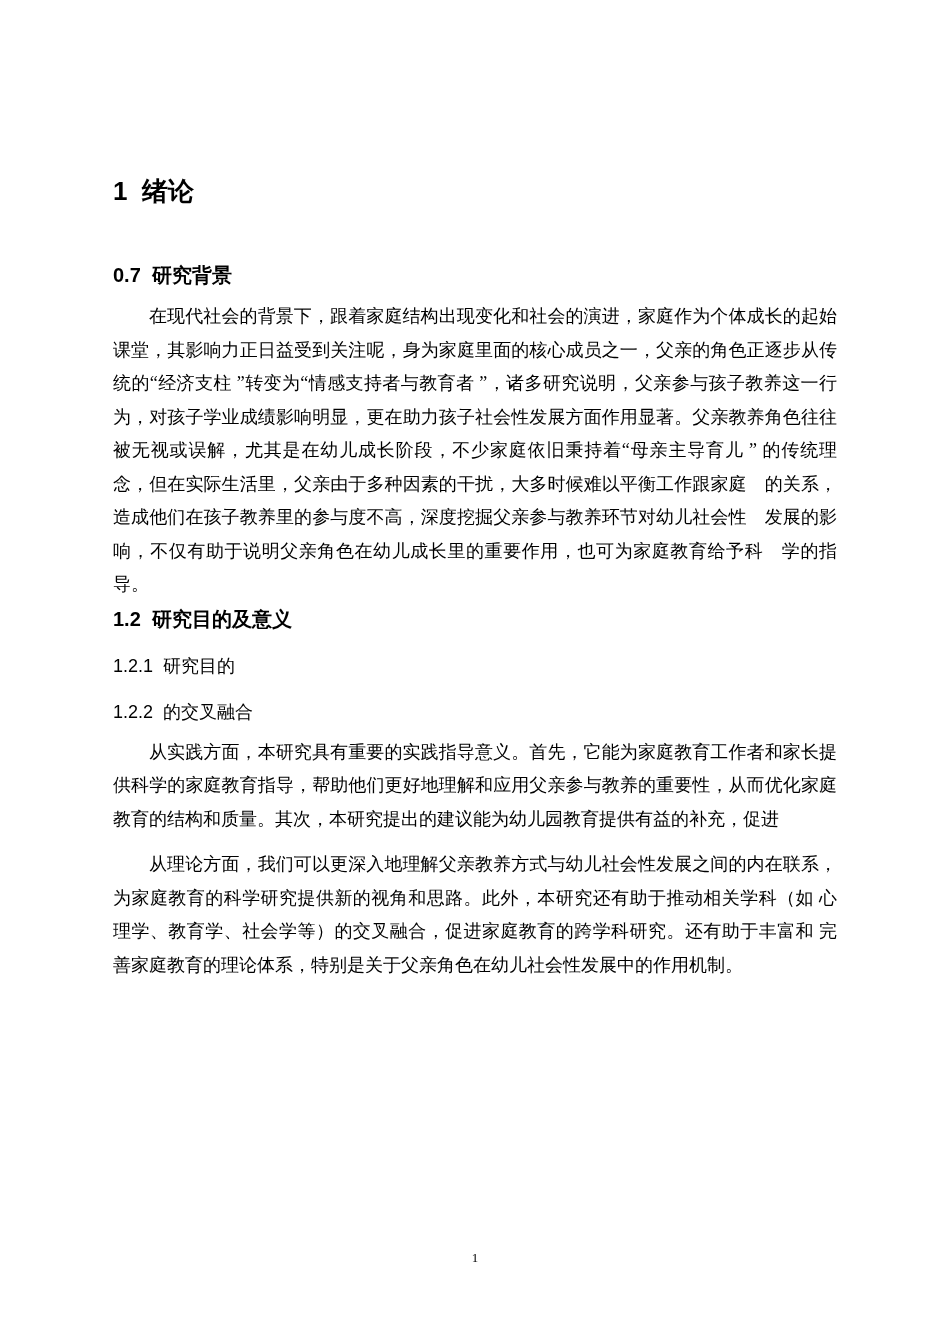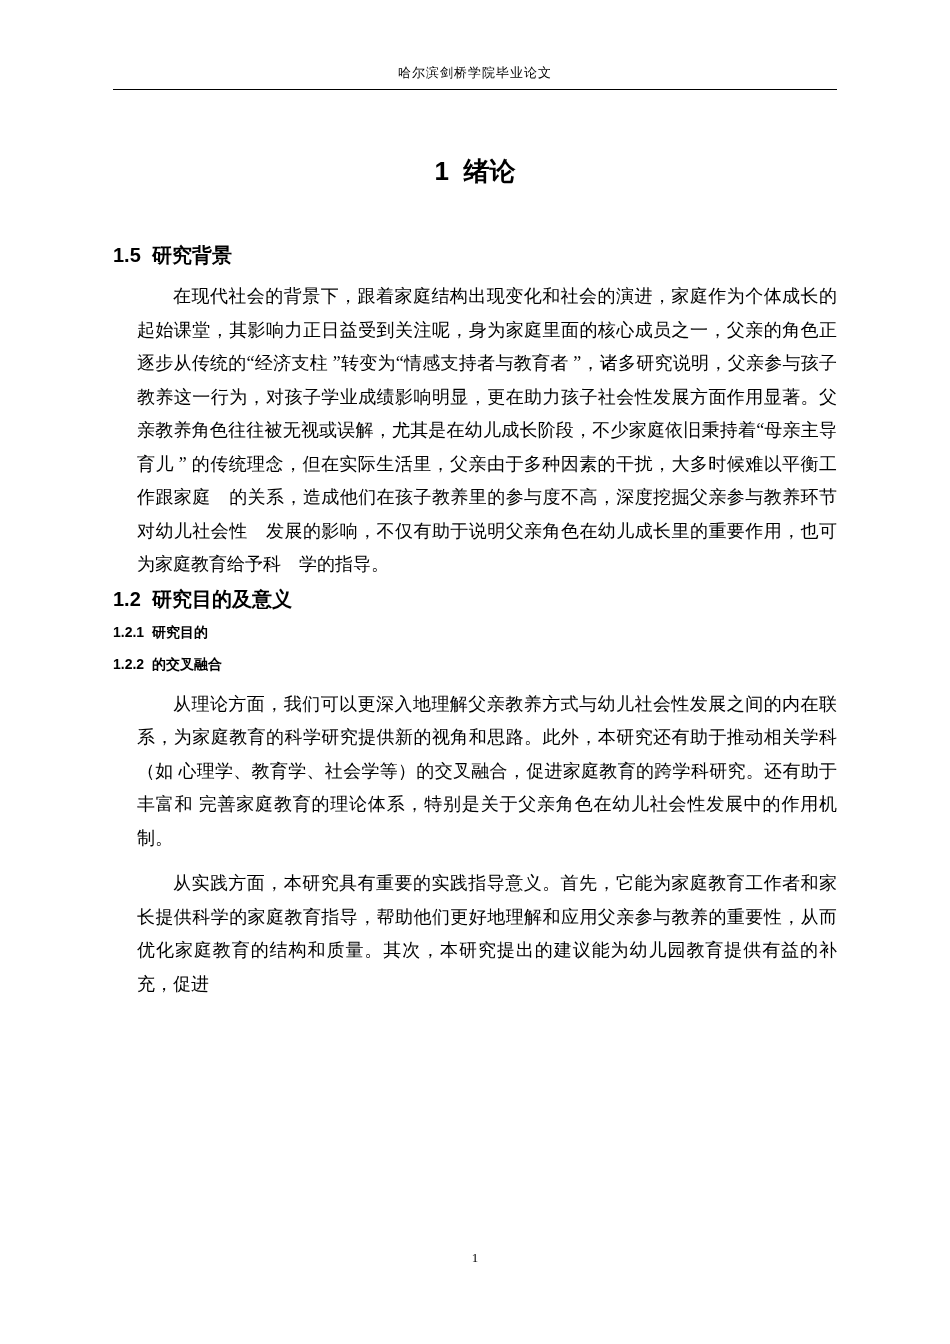--- a/index.html
+++ b/index.html
@@ -26,86 +26,81 @@
   }
   .doc-body {
     position: absolute;
     top: 150px; left: 113px; width: 724px;
   }
   .chapter-title {
     font-family: "Liberation Sans", "DejaVu Sans", sans-serif;
     font-weight: bold;
     font-size: 26px;
     line-height: 34px;
-    margin-top: 4px;
+    margin-top: 24px;
     white-space: pre;
-    text-align: center;
   }
   .sec-title {
     font-family: "Liberation Sans", "DejaVu Sans", sans-serif;
     font-weight: bold;
     font-size: 20px;
     line-height: 26px;
     margin-top: 54px;
     white-space: pre;
   }
   .sec-title.tight { margin-top: 4px; }
   .subsec-title {
     font-family: "Liberation Sans", "DejaVu Sans", sans-serif;
-    font-weight: bold;
-    font-size: 14px;
+    font-weight: normal;
+    font-size: 18px;
     line-height: 24px;
-    margin-top: 8px;
+    margin-top: 22px;
     white-space: pre;
   }
   .body-para {
     margin-top: 12px;
     font-size: 18px;
     line-height: 33.5px;
     text-align: justify;
     text-justify: inter-character;
     text-indent: 2em;
     word-break: break-all;
-    margin-left: 24px;
   }
   .doc-footer {
     position: absolute;
     left: 0; right: 0;
     bottom: 78px;
     text-align: center;
     font-size: 13px;
   }
 </style>
 </head>
 <body>
 
 <div class="page">
 
-  <header class="doc-header">
-    <span>哈尔滨剑桥学院毕业论文</span>
-  </header>
 
   <main class="doc-body">
 
     <h1 class="chapter-title">1  绪论</h1>
 
-    <h2 class="sec-title">1.5  研究背景</h2>
+    <h2 class="sec-title">0.7  研究背景</h2>
 
     <p class="body-para">在现代社会的背景下，跟着家庭结构出现变化和社会的演进，家庭作为个体成长的起始课堂，其影响力正日益受到关注呢，身为家庭里面的核心成员之一，父亲的角色正逐步从传统的“经济支柱 ”转变为“情感支持者与教育者 ”，诸多研究说明，父亲参与孩子教养这一行为，对孩子学业成绩影响明显，更在助力孩子社会性发展方面作用显著。父亲教养角色往往被无视或误解，尤其是在幼儿成长阶段，不少家庭依旧秉持着“母亲主导育儿 ” 的传统理念，但在实际生活里，父亲由于多种因素的干扰，大多时候难以平衡工作跟家庭　的关系，造成他们在孩子教养里的参与度不高，深度挖掘父亲参与教养环节对幼儿社会性　发展的影响，不仅有助于说明父亲角色在幼儿成长里的重要作用，也可为家庭教育给予科　学的指导。</p>
 
     <h2 class="sec-title tight">1.2  研究目的及意义</h2>
 
     <h3 class="subsec-title">1.2.1  研究目的</h3>
 
 
     <h3 class="subsec-title">1.2.2  的交叉融合</h3>
 
+    <p class="body-para">从实践方面，本研究具有重要的实践指导意义。首先，它能为家庭教育工作者和家长提供科学的家庭教育指导，帮助他们更好地理解和应用父亲参与教养的重要性，从而优化家庭教育的结构和质量。其次，本研究提出的建议能为幼儿园教育提供有益的补充，促进</p>
+
     <p class="body-para">从理论方面，我们可以更深入地理解父亲教养方式与幼儿社会性发展之间的内在联系，为家庭教育的科学研究提供新的视角和思路。此外，本研究还有助于推动相关学科（如 心理学、教育学、社会学等）的交叉融合，促进家庭教育的跨学科研究。还有助于丰富和 完善家庭教育的理论体系，特别是关于父亲角色在幼儿社会性发展中的作用机制。</p>
-
-    <p class="body-para">从实践方面，本研究具有重要的实践指导意义。首先，它能为家庭教育工作者和家长提供科学的家庭教育指导，帮助他们更好地理解和应用父亲参与教养的重要性，从而优化家庭教育的结构和质量。其次，本研究提出的建议能为幼儿园教育提供有益的补充，促进</p>
 
   </main>
 
   <footer class="doc-footer">
     <span>1</span>
   </footer>
 
 </div>
 
 </body></html>

